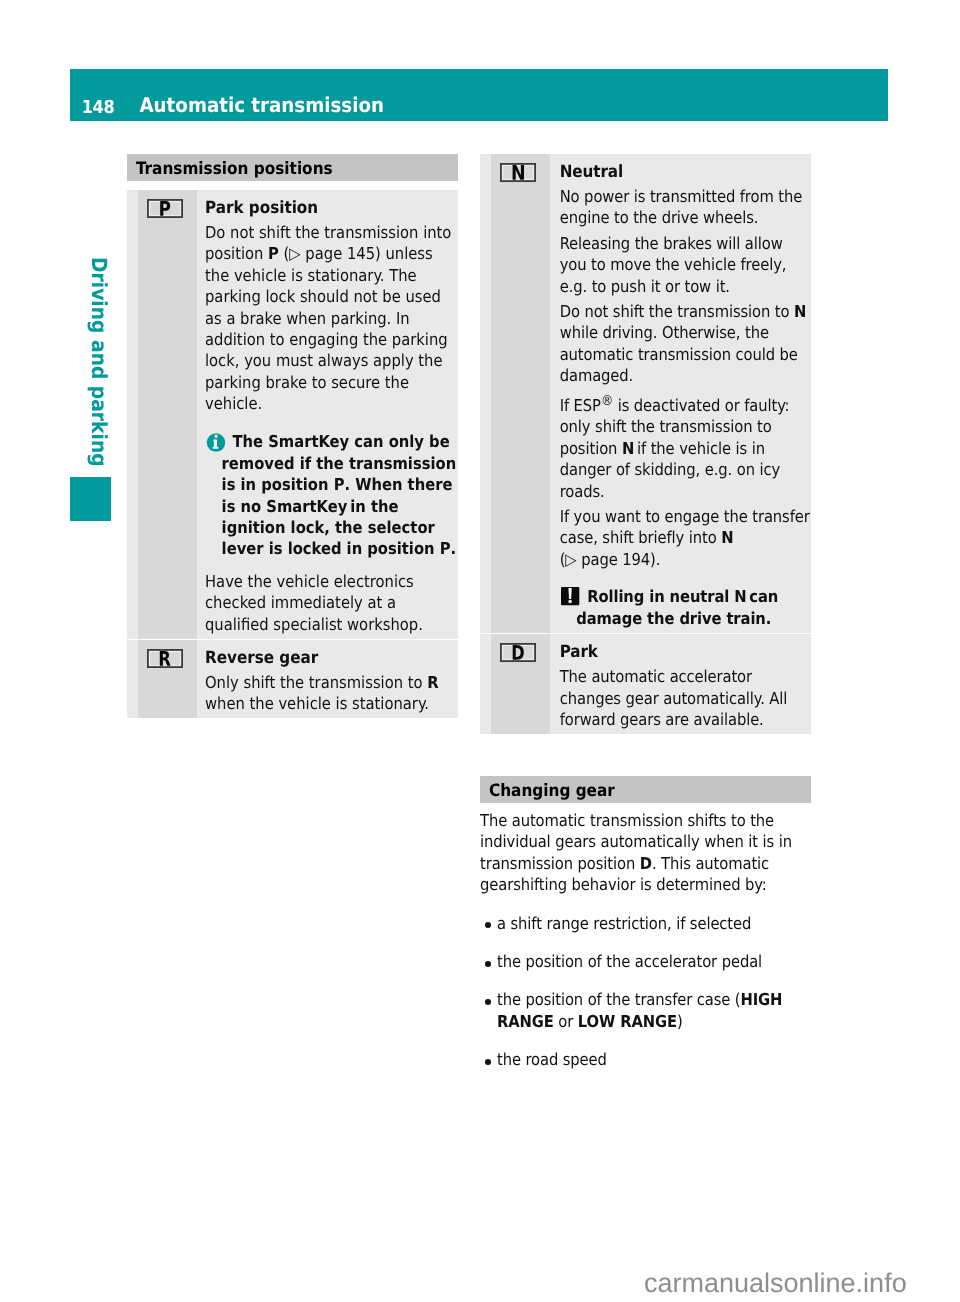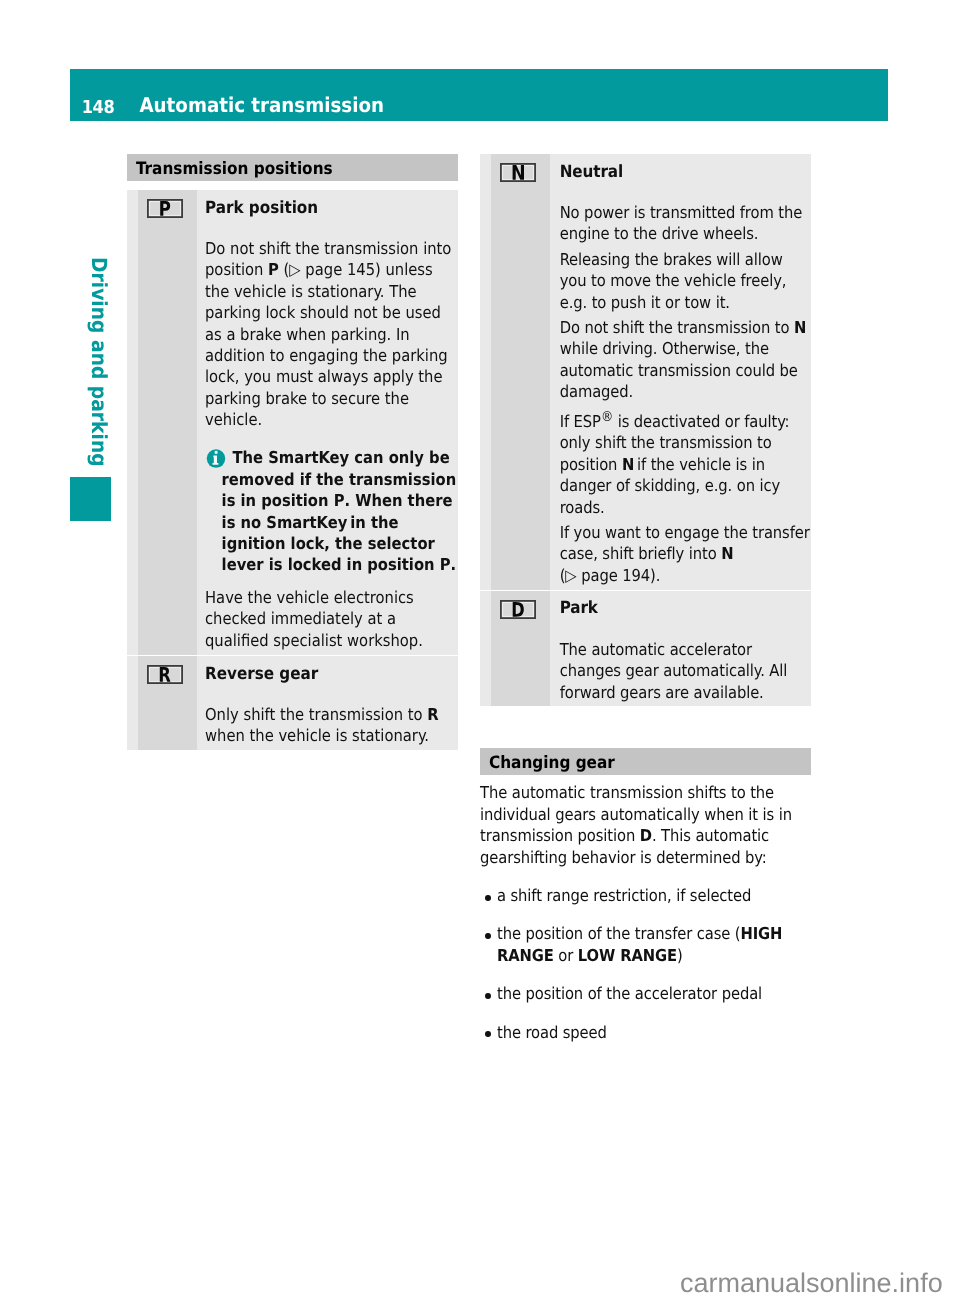--- a/index.html
+++ b/index.html
@@ -35,41 +35,41 @@
 
   .block{background:#e9e9e9;display:flex;padding-left:11px;}
   .gutter{flex:0 0 59px;background:#d8d8d8;}
   .btxt{flex:1 1 auto;padding:6.5px 4px 3.5px 8px;box-sizing:border-box;}
   .sep{height:1.5px;background:#ffffff;}
   .hairline{height:1px;background:#ffffff;}
 
   p{margin:0;font-size:16.4px;line-height:21.4px;color:#111111;}
   p+p{margin-top:4px;}
   .h3{font-weight:bold;font-size:16.9px;line-height:21.4px;margin:0;}
-  .h3 + p{margin-top:20px;}
+  .h3 + p{margin-top:4px;}
 
   
   .badge{width:36px;height:19px;margin:9px 0 0 9px;position:relative;}
   .badge svg{display:block;}
 
   
   .note{margin-top:16px;padding-left:16.6px;text-indent:-16.6px;margin-right:-4px;font-weight:bold;}
   .note p{display:inline;}
   .note + p{margin-top:11px;display:block;}
   .noteicon{display:inline-block;width:21px;height:21px;vertical-align:-6.2px;margin-right:6.8px;margin-left:-0.3px;text-indent:0;}
   .noteicon svg{display:block;}
 
   
   .bullets{margin-top:7px;}
   .bul{display:flex;font-size:16.4px;line-height:21.4px;color:#111111;margin-top:17px;padding-left:5.3px;}
   .bul > div:last-child{flex:1 1 auto;}
   .buld{flex:0 0 11.7px;position:relative;}
   .buld i{position:absolute;left:0;top:9.8px;width:5.8px;height:5.8px;border-radius:50%;background:#111111;display:block;}
 
-  .wm{position:absolute;left:680px;top:1270px;color:#8e8e8e;font-size:27px;line-height:1;
+  .wm{position:absolute;left:644px;top:1270px;color:#8e8e8e;font-size:27px;line-height:1;
       font-family:"Liberation Sans",sans-serif;}
 </style>
 </head>
 <body>
 
 <div class="page">
 
   <div class="hdr">
     <div class="hdr-num">148</div>
     <div class="hdr-title">Automatic transmission</div>
@@ -138,20 +138,25 @@
             </svg>
           </div>
       </div>
       <div class="btxt">
         <p class="h3">Neutral</p>
         <p>No power is transmitted from the engine to the drive wheels.</p>
         <p>Releasing the brakes will allow you to move the vehicle freely, e.g. to push it or tow it.</p>
         <p>Do not shift the transmission to <b>N</b> while driving. Otherwise, the automatic transmission could be damaged.</p>
         <p>If ESP<sup>®</sup> is deactivated or faulty: only shift the transmission to position <b>N</b> if the vehicle is in danger of skidding, e.g. on icy roads.</p>
         <p>If you want to engage the transfer case, shift briefly into <b>N</b><br>(<span class="tri">▷</span> page&nbsp;194).</p>
+        <div class="note"><span class="noteicon"><svg width="21" height="21" viewBox="0 0 21 21">
+                <rect x="2.0" y="0.0" width="18.3" height="18.3" rx="1.2" fill="#0b0b0b"></rect>
+                <path d="M9.45,0.9 h3.3 l-0.55,11.0 h-2.2 Z" fill="#fbfbfb"></path>
+                <circle cx="11.1" cy="14.6" r="1.75" fill="#fbfbfb"></circle>
+              </svg></span><p>Rolling in neutral <b>N</b> can damage the drive train.</p></div>
       </div>
     </div>
 
     <div class="hairline"></div>
 
     <div class="block">
       <div class="gutter">
         <div class="badge">
             <svg width="36" height="19" viewBox="0 0 36 19">
               <rect x="0" y="0" width="36" height="19" fill="#d8d8d8"></rect>
@@ -175,27 +180,27 @@
       <div class="bul">
           <div class="buld">
             <i></i>
           </div>
           <div>a shift range restriction, if selected</div>
         </div>
       <div class="bul">
           <div class="buld">
             <i></i>
           </div>
+          <div>the position of the accelerator pedal</div>
+        </div>
+      <div class="bul">
+          <div class="buld">
+            <i></i>
+          </div>
           <div>the position of the transfer case (<b>HIGH RANGE</b> or <b>LOW RANGE</b>)</div>
-        </div>
-      <div class="bul">
-          <div class="buld">
-            <i></i>
-          </div>
-          <div>the position of the accelerator pedal</div>
         </div>
       <div class="bul">
           <div class="buld">
             <i></i>
           </div>
           <div>the road speed</div>
         </div>
     </div>
   </div>
 

